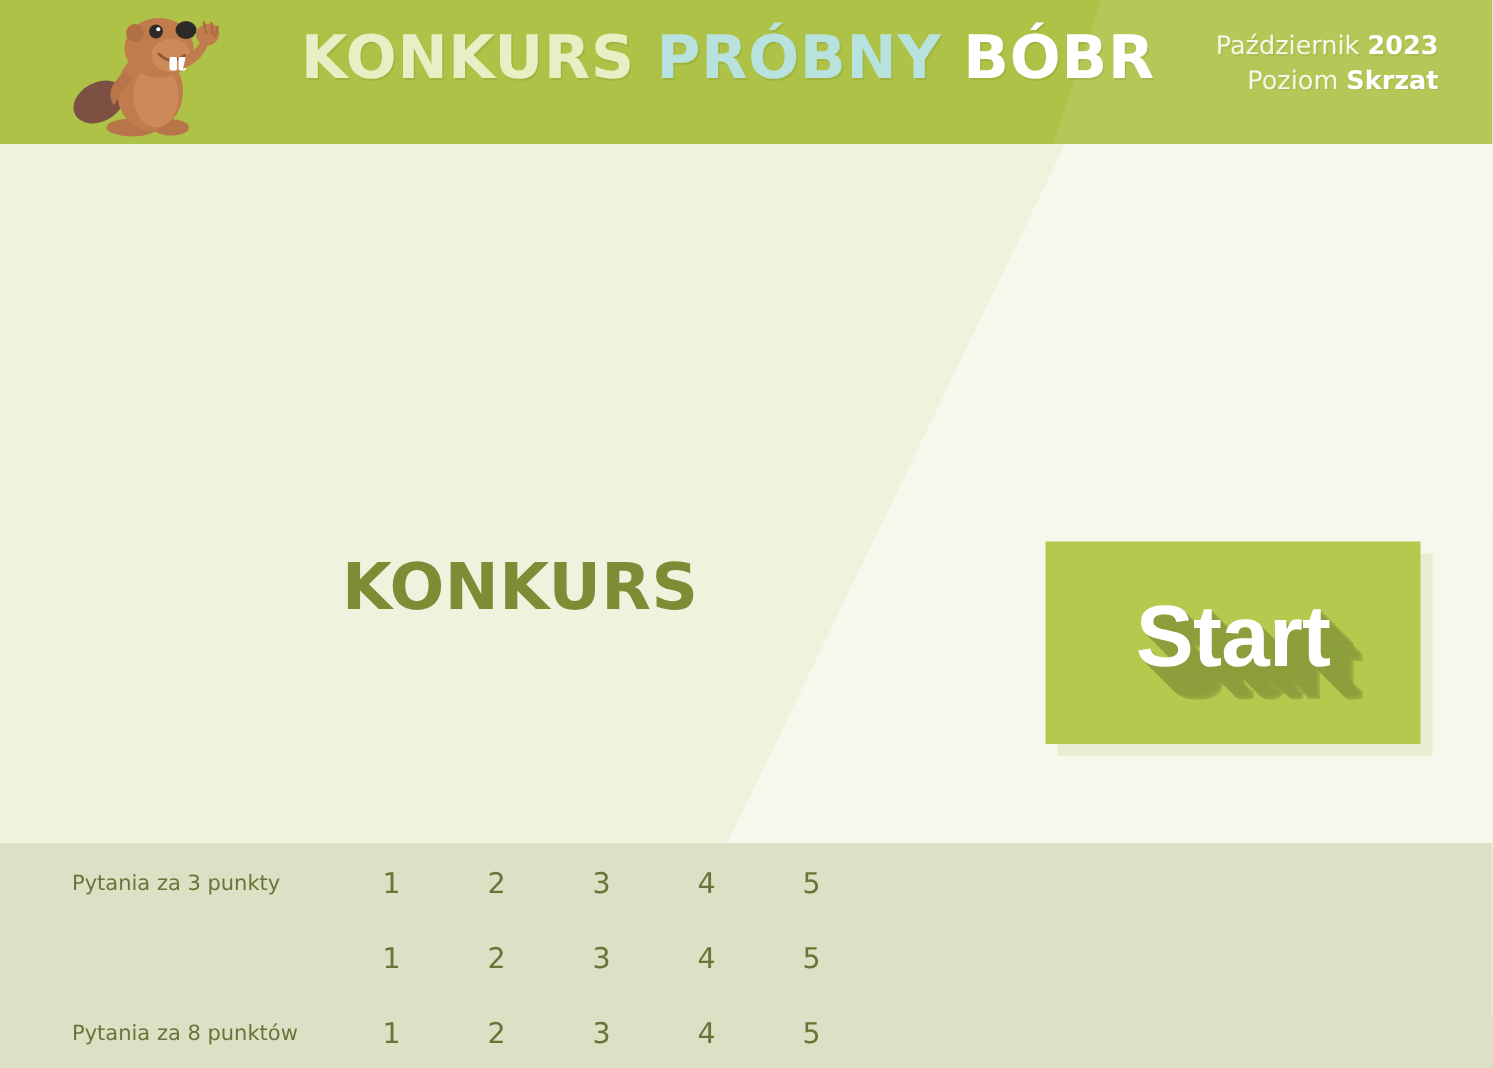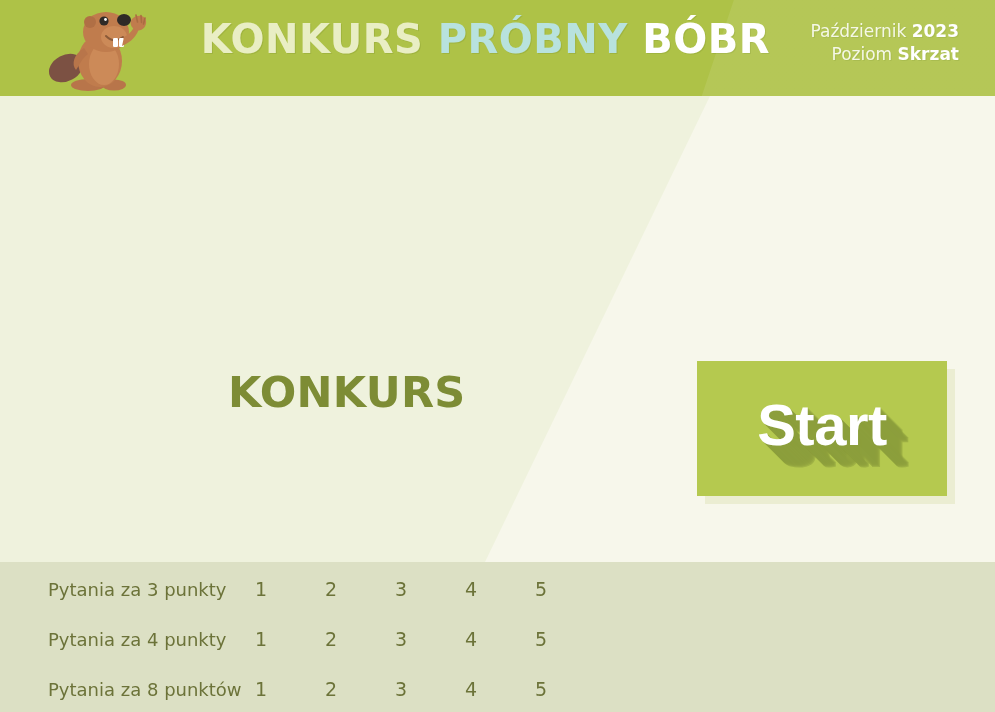--- a/index.html
+++ b/index.html
@@ -203,21 +203,21 @@
     align-items: center;
   }
   .qrow-0 { top: 2px; }
   .qrow-1 { top: 52px; }
   .qrow-2 { top: 102px; }
 
   .qlabel {
     position: absolute;
     left: 48px;
     width: 200px;
-    font-size: 18px;
+    font-size: 14px;
     color: #6c7339;
     white-space: nowrap;
   }
   .qnums {
     position: absolute;
     left: 255px;
     top: 0;
     height: 50px;
     display: flex;
     align-items: center;
@@ -317,21 +317,20 @@
         <div class="qnums">
           <div class="qnum">1</div>
           <div class="qnum">2</div>
           <div class="qnum">3</div>
           <div class="qnum">4</div>
           <div class="qnum">5</div>
         </div>
       </div>
 
       <div class="qrow qrow-1">
-        <div class="qlabel">Pytania za 4 punkty</div>
         <div class="qnums">
           <div class="qnum">1</div>
           <div class="qnum">2</div>
           <div class="qnum">3</div>
           <div class="qnum">4</div>
           <div class="qnum">5</div>
         </div>
       </div>
 
       <div class="qrow qrow-2">

